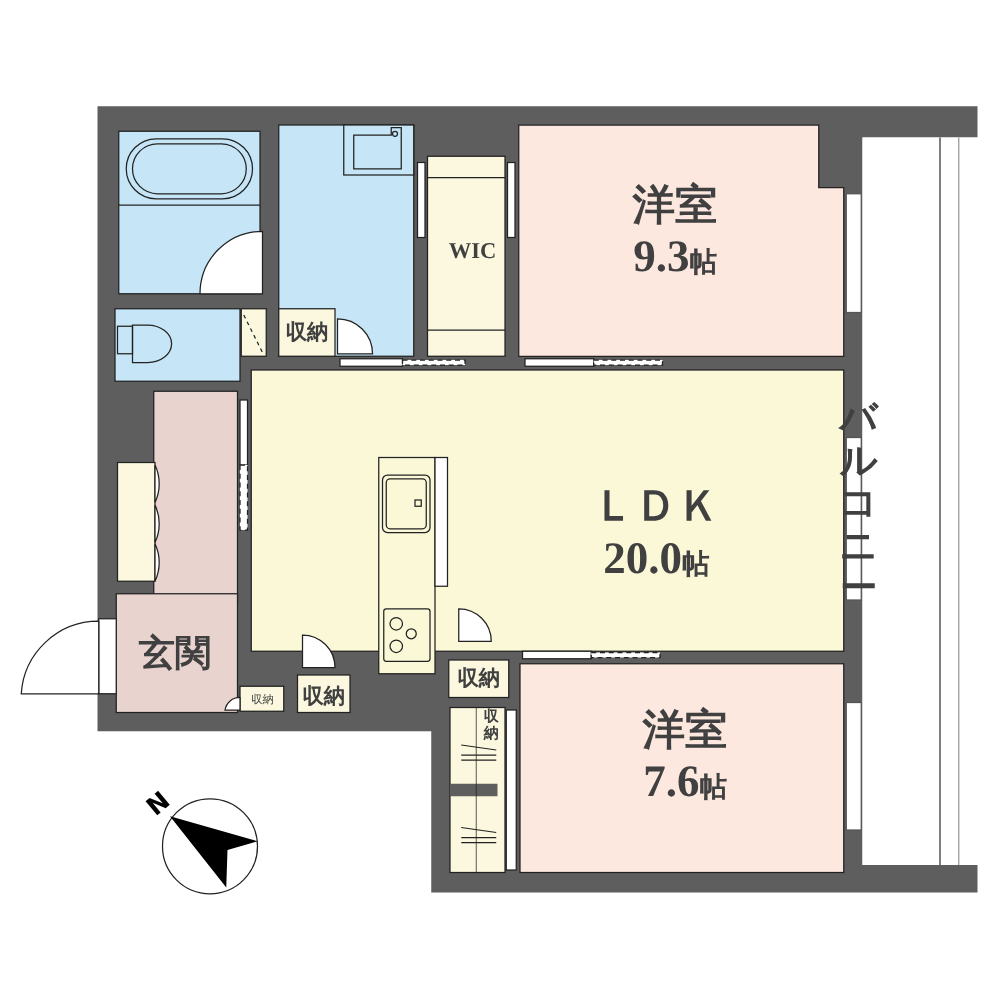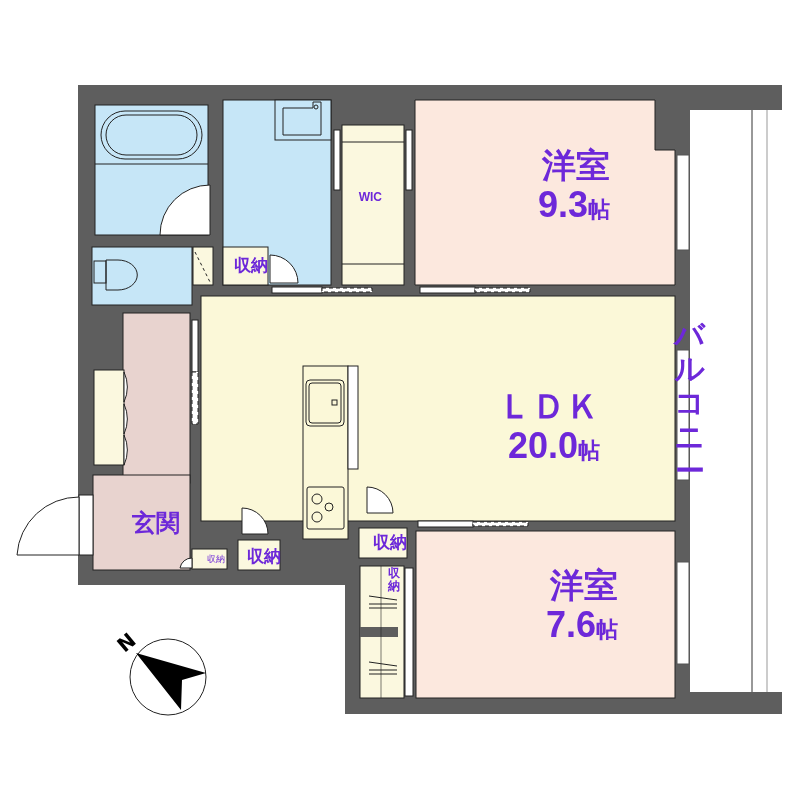--- a/index.html
+++ b/index.html
@@ -1,18 +1,18 @@
 <!DOCTYPE html>
 <html><head>
 <meta charset="utf-8">
 <style>
   html, body { margin:0; padding:0; background:#ffffff; }
   body { width:800px; height:800px; position:relative; overflow:hidden; font-family:"DejaVu Sans", sans-serif; }
   svg { position:absolute; left:0; top:0; }
-  .lbl { position:absolute; color:#6d28d9; text-align:right; white-space:nowrap; font-family:Liberation Sans, sans-serif; }
+  .lbl { position:absolute; color:#404040; text-align:center; white-space:nowrap; font-family:Liberation Serif, serif; }
   .room-name { font-size:34px; font-weight:bold; line-height:40px; }
   .room-size { font-size:36px; font-weight:bold; line-height:40px; }
   .room-size small { font-size:22px; }
   .small-lbl { font-size:17px; font-weight:bold; line-height:20px; }
   .tiny-lbl { font-size:9px; line-height:10px; }
 </style>
 </head>
 <body>
 
 <svg width="800" height="800" viewBox="0 0 800 800">
@@ -117,22 +117,22 @@
 <div class="lbl" style="left:450px;top:362px;width:150px;margin-top:24px;">
   <div class="room-name">ＬＤＫ</div>
   <div class="room-size"><span>20.0</span><small>帖</small></div>
 </div>
 
 <div class="lbl" style="left:478px;top:565px;width:140px;">
   <div class="room-name">洋室</div>
   <div class="room-size"><span>7.6</span><small>帖</small></div>
 </div>
 
-<div class="lbl room-name" style="left:100px;top:503px;width:80px;font-size:24px;">玄関</div>
-<div class="lbl" style="left:334px;top:190px;width:48px;font-size:12px;font-weight:bold;">WIC</div>
+<div class="lbl room-name" style="left:100px;top:503px;width:80px;font-size:29px;">玄関</div>
+<div class="lbl" style="left:354px;top:190px;width:48px;font-size:18px;font-weight:bold;">WIC</div>
 
 <div class="lbl" style="left:669px;top:318px;width:36px;font-size:30px;line-height:34px;white-space:normal;word-break:break-all;font-weight:bold;">バルコニー</div>
 
 <div class="lbl small-lbl" style="left:223px;top:256px;width:45px;">収納</div>
 <div class="lbl tiny-lbl" style="left:195px;top:554px;width:30px;">収納</div>
 <div class="lbl small-lbl" style="left:237px;top:547px;width:44px;">収納</div>
 <div class="lbl small-lbl" style="left:359px;top:533px;width:48px;">収納</div>
 <div class="lbl" style="left:386px;top:567px;width:14px;font-size:12px;line-height:13px;white-space:normal;word-break:break-all;font-weight:bold;">収納</div>
 
 </body></html>

